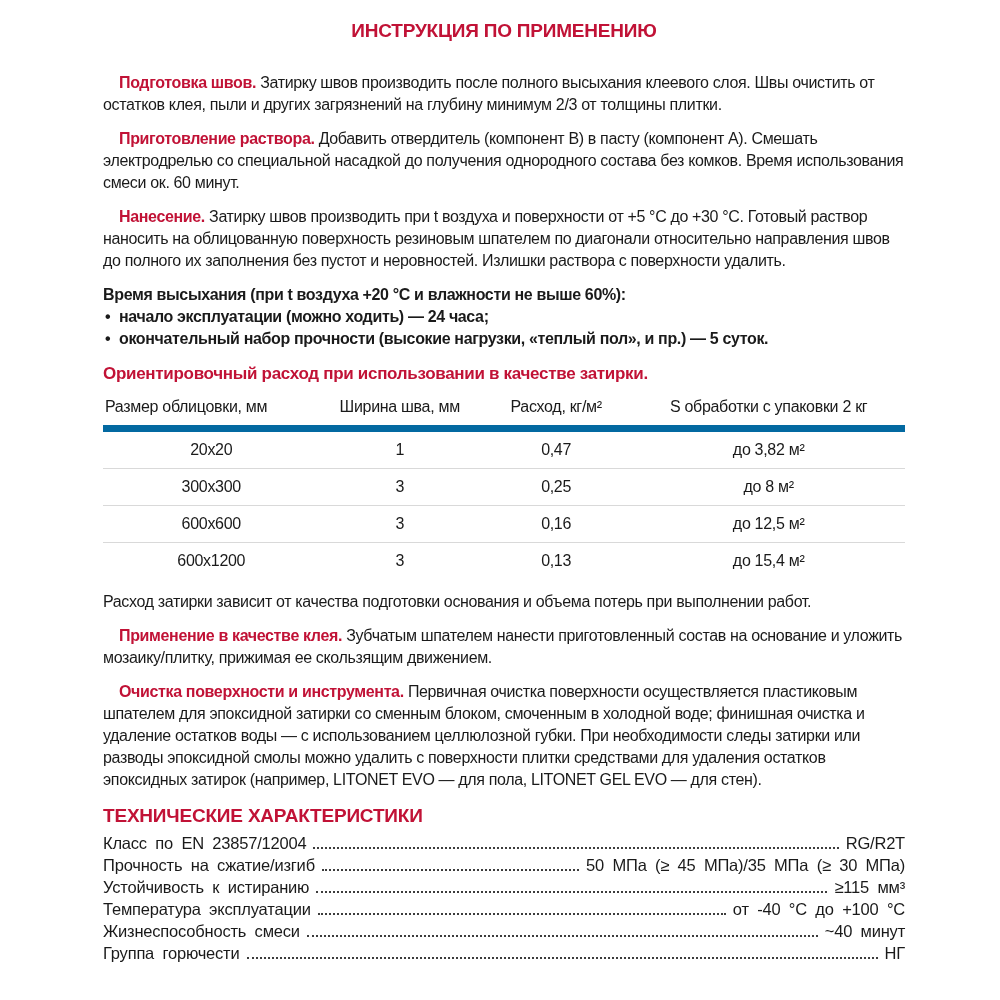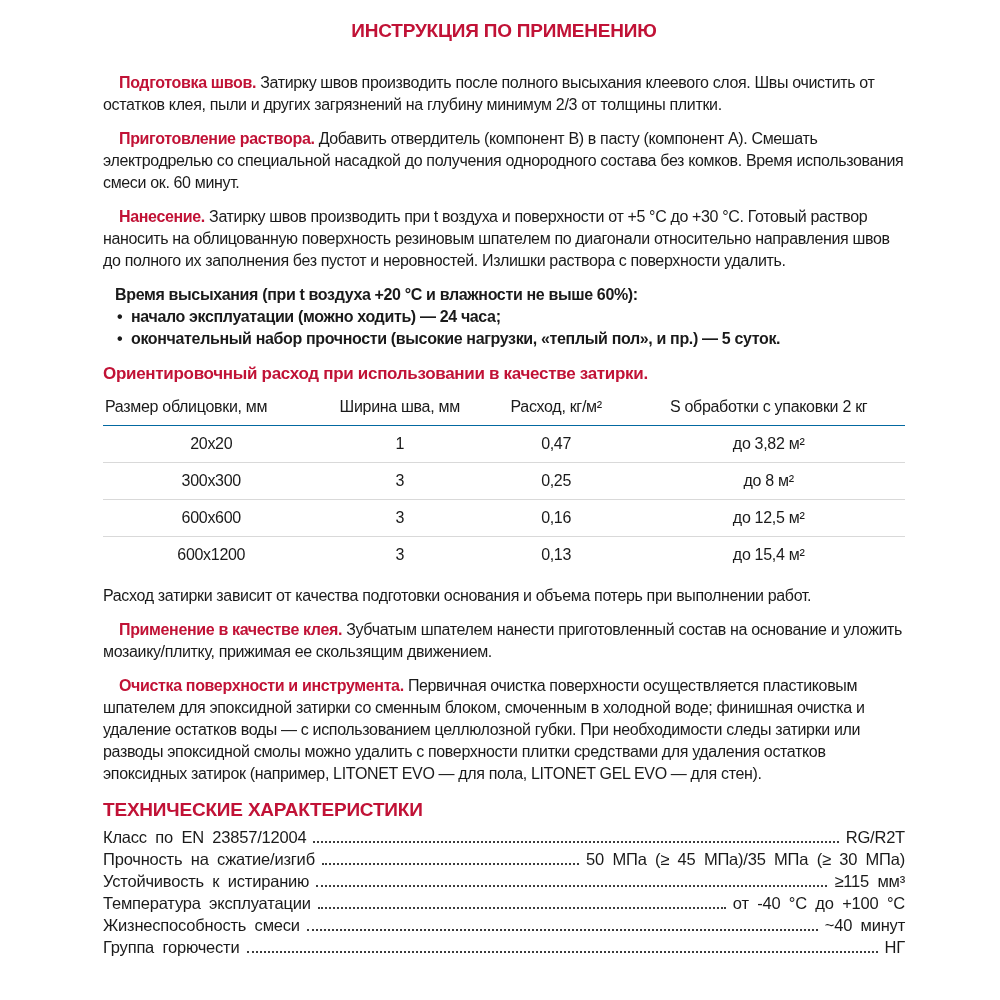--- a/index.html
+++ b/index.html
@@ -17,21 +17,21 @@
   .red { color: #c11236; }
   h1.doc-title {
     font-size: 19px; font-weight: bold; letter-spacing: -0.2px;
     margin: 0 0 30px 0; color: #c11236; text-align: center;
   }
   .para {
     font-size: 16px; line-height: 22px; letter-spacing: -0.35px;
     margin: 0 0 12px 0;
   }
   .para .lead { font-weight: bold; margin-left: 16px; }
-  .drying { margin: 0 0 12px 12px; }
+  .drying { margin: 0 0 12px 0; }
   .drying .lead {
     font-size: 16px; line-height: 22px; font-weight: bold; letter-spacing: -0.35px;
     margin: 0;
   }
   ul.bullets { list-style: none; margin: 0; padding: 0; font-weight: bold; }
   ul.bullets li {
     font-size: 16px; line-height: 22px; letter-spacing: -0.35px;
     padding-left: 16px; position: relative;
   }
   ul.bullets li::before {
@@ -41,21 +41,21 @@
   h2.consumption-heading {
     font-size: 17px; font-weight: bold; letter-spacing: -0.3px;
     margin: 14px 0 6px 0; color: #c11236;
   }
   table.consumption {
     width: 100%; border-collapse: collapse; table-layout: fixed;
     font-size: 16px; letter-spacing: -0.3px;
   }
   table.consumption th {
     font-weight: normal; text-align: center;
-    padding: 8px 0 9px 0; border-bottom: 1px solid #0369a1;
+    padding: 8px 0 9px 0; border-bottom: 7px solid #0369a1;
   }
   table.consumption th.first { text-align: left; padding-left: 2px; }
   table.consumption td {
     text-align: center; padding: 9px 0;
     border-bottom: 1px solid #d9d9d9;
   }
   table.consumption tr:last-child td { border-bottom: none; }
   .note {
     font-size: 16px; line-height: 22px; letter-spacing: -0.35px;
     margin: 12px 0 12px 0;

